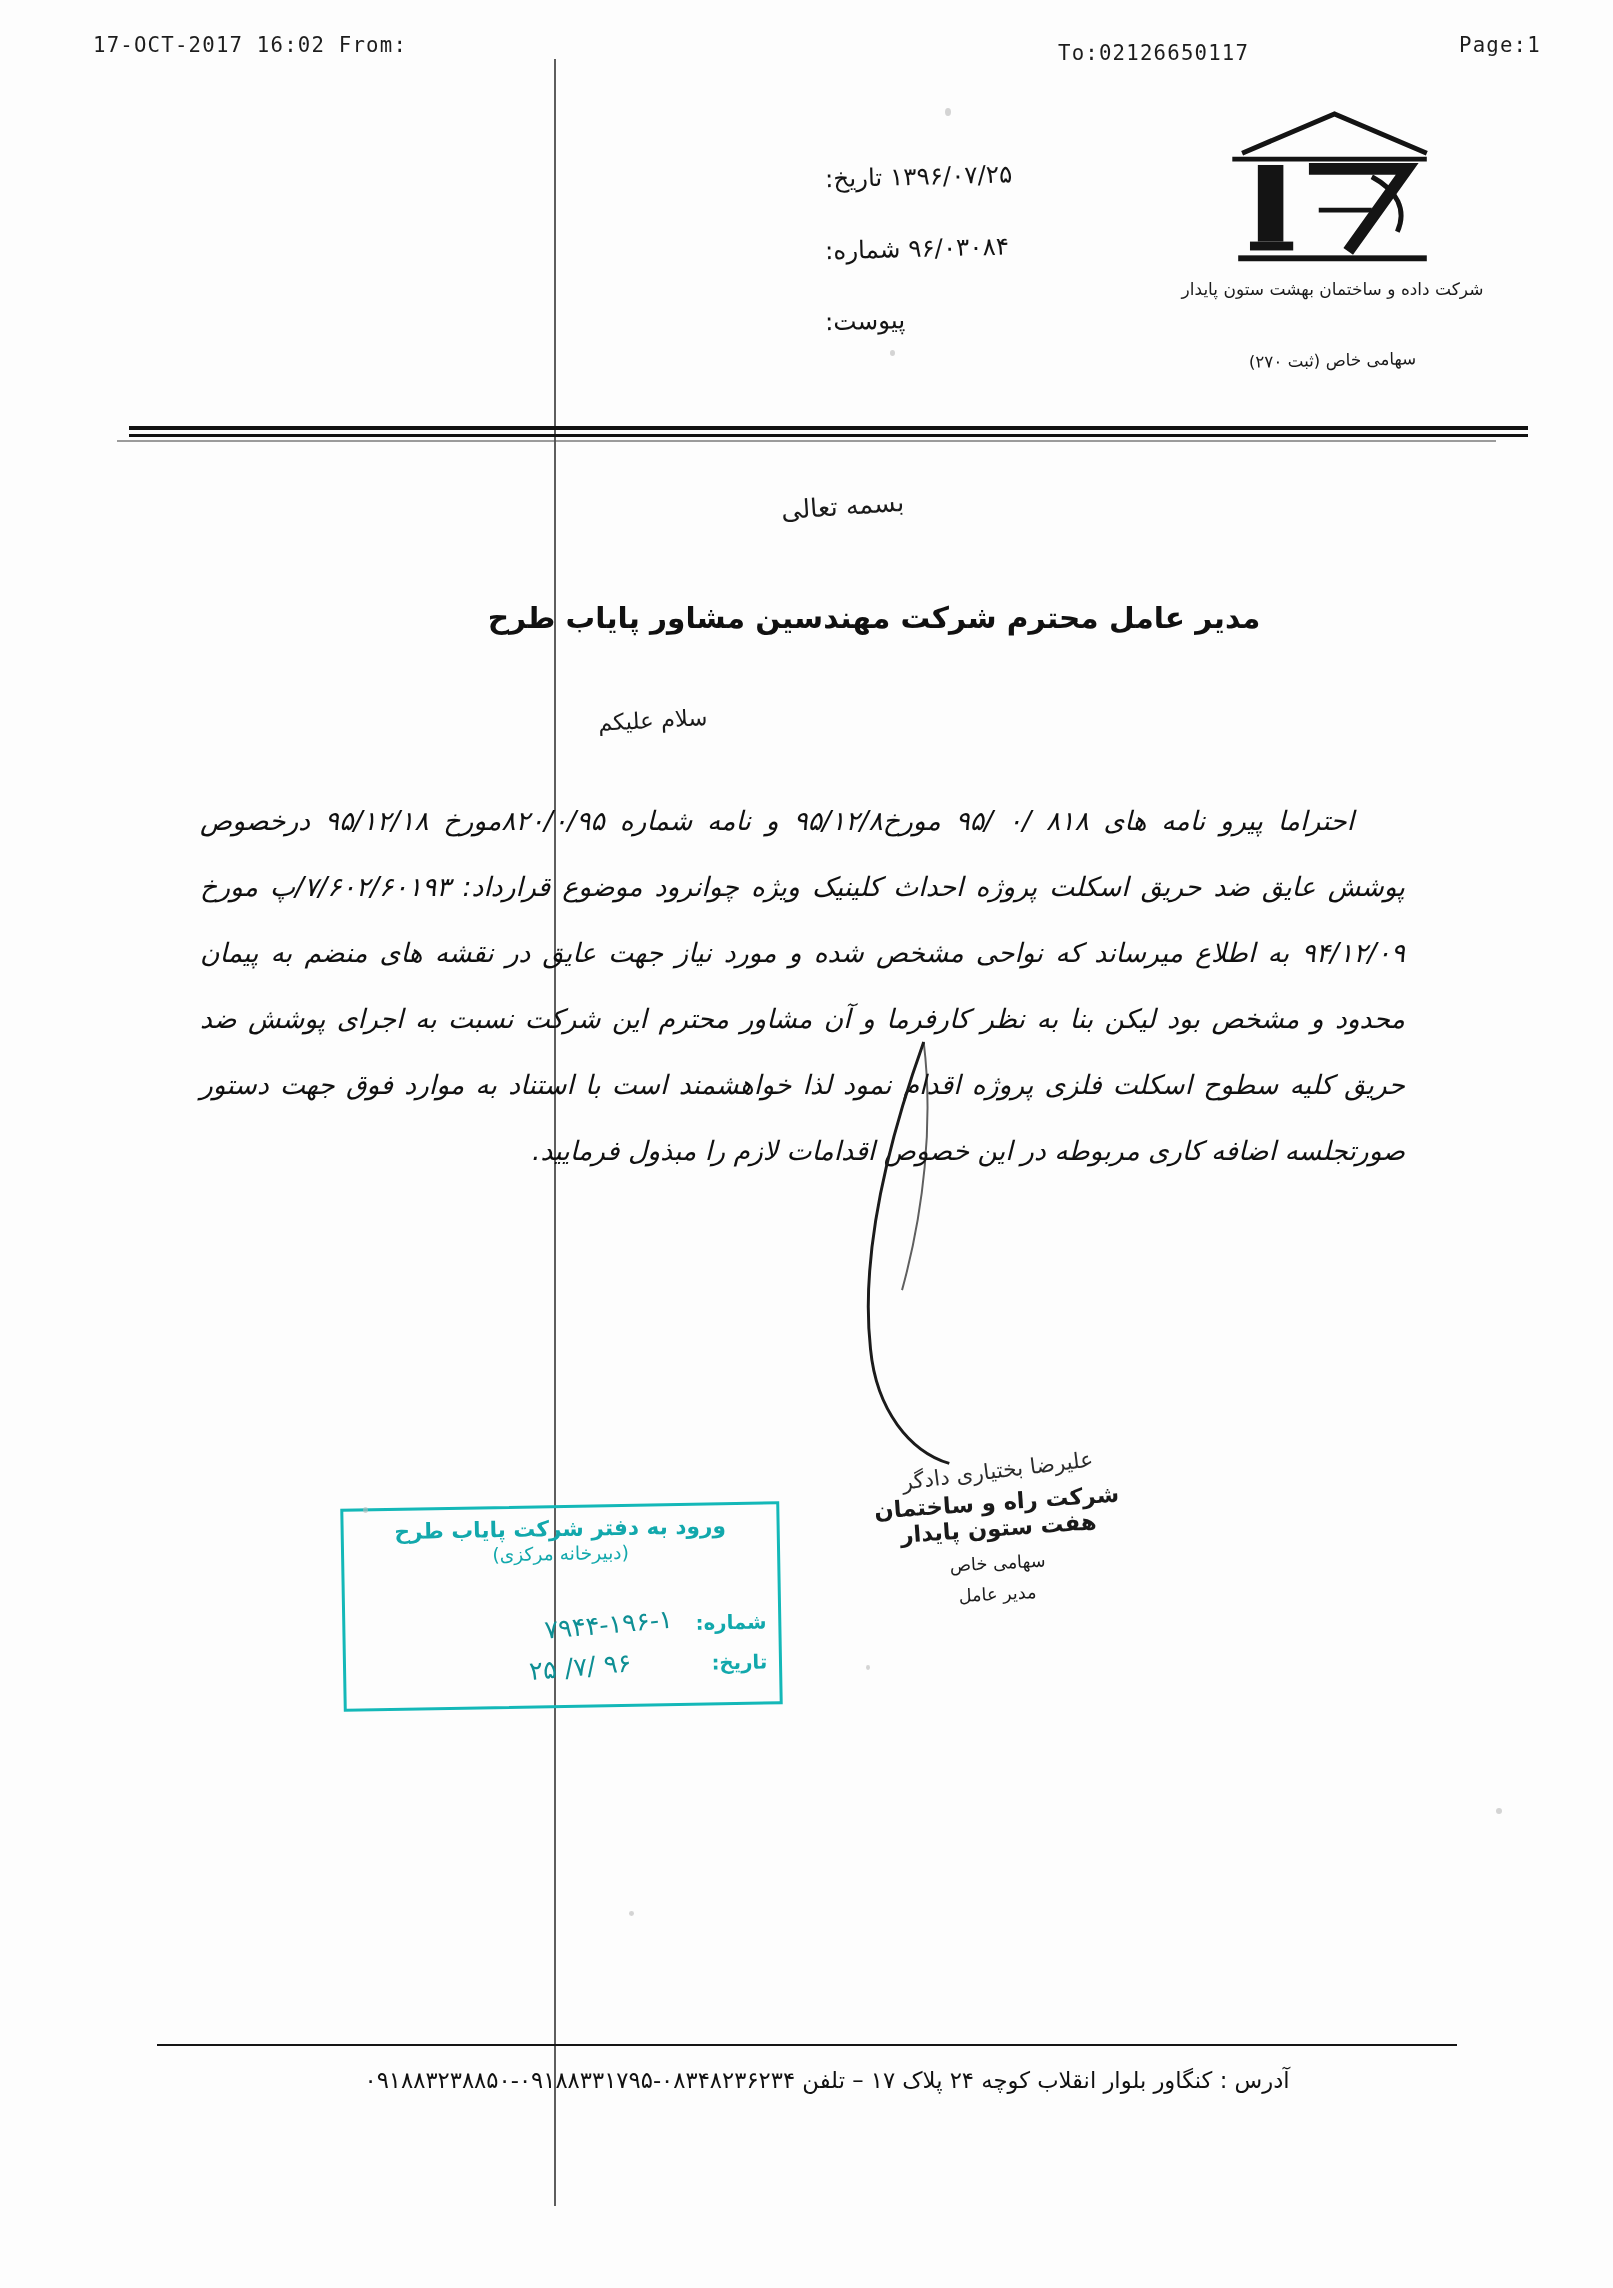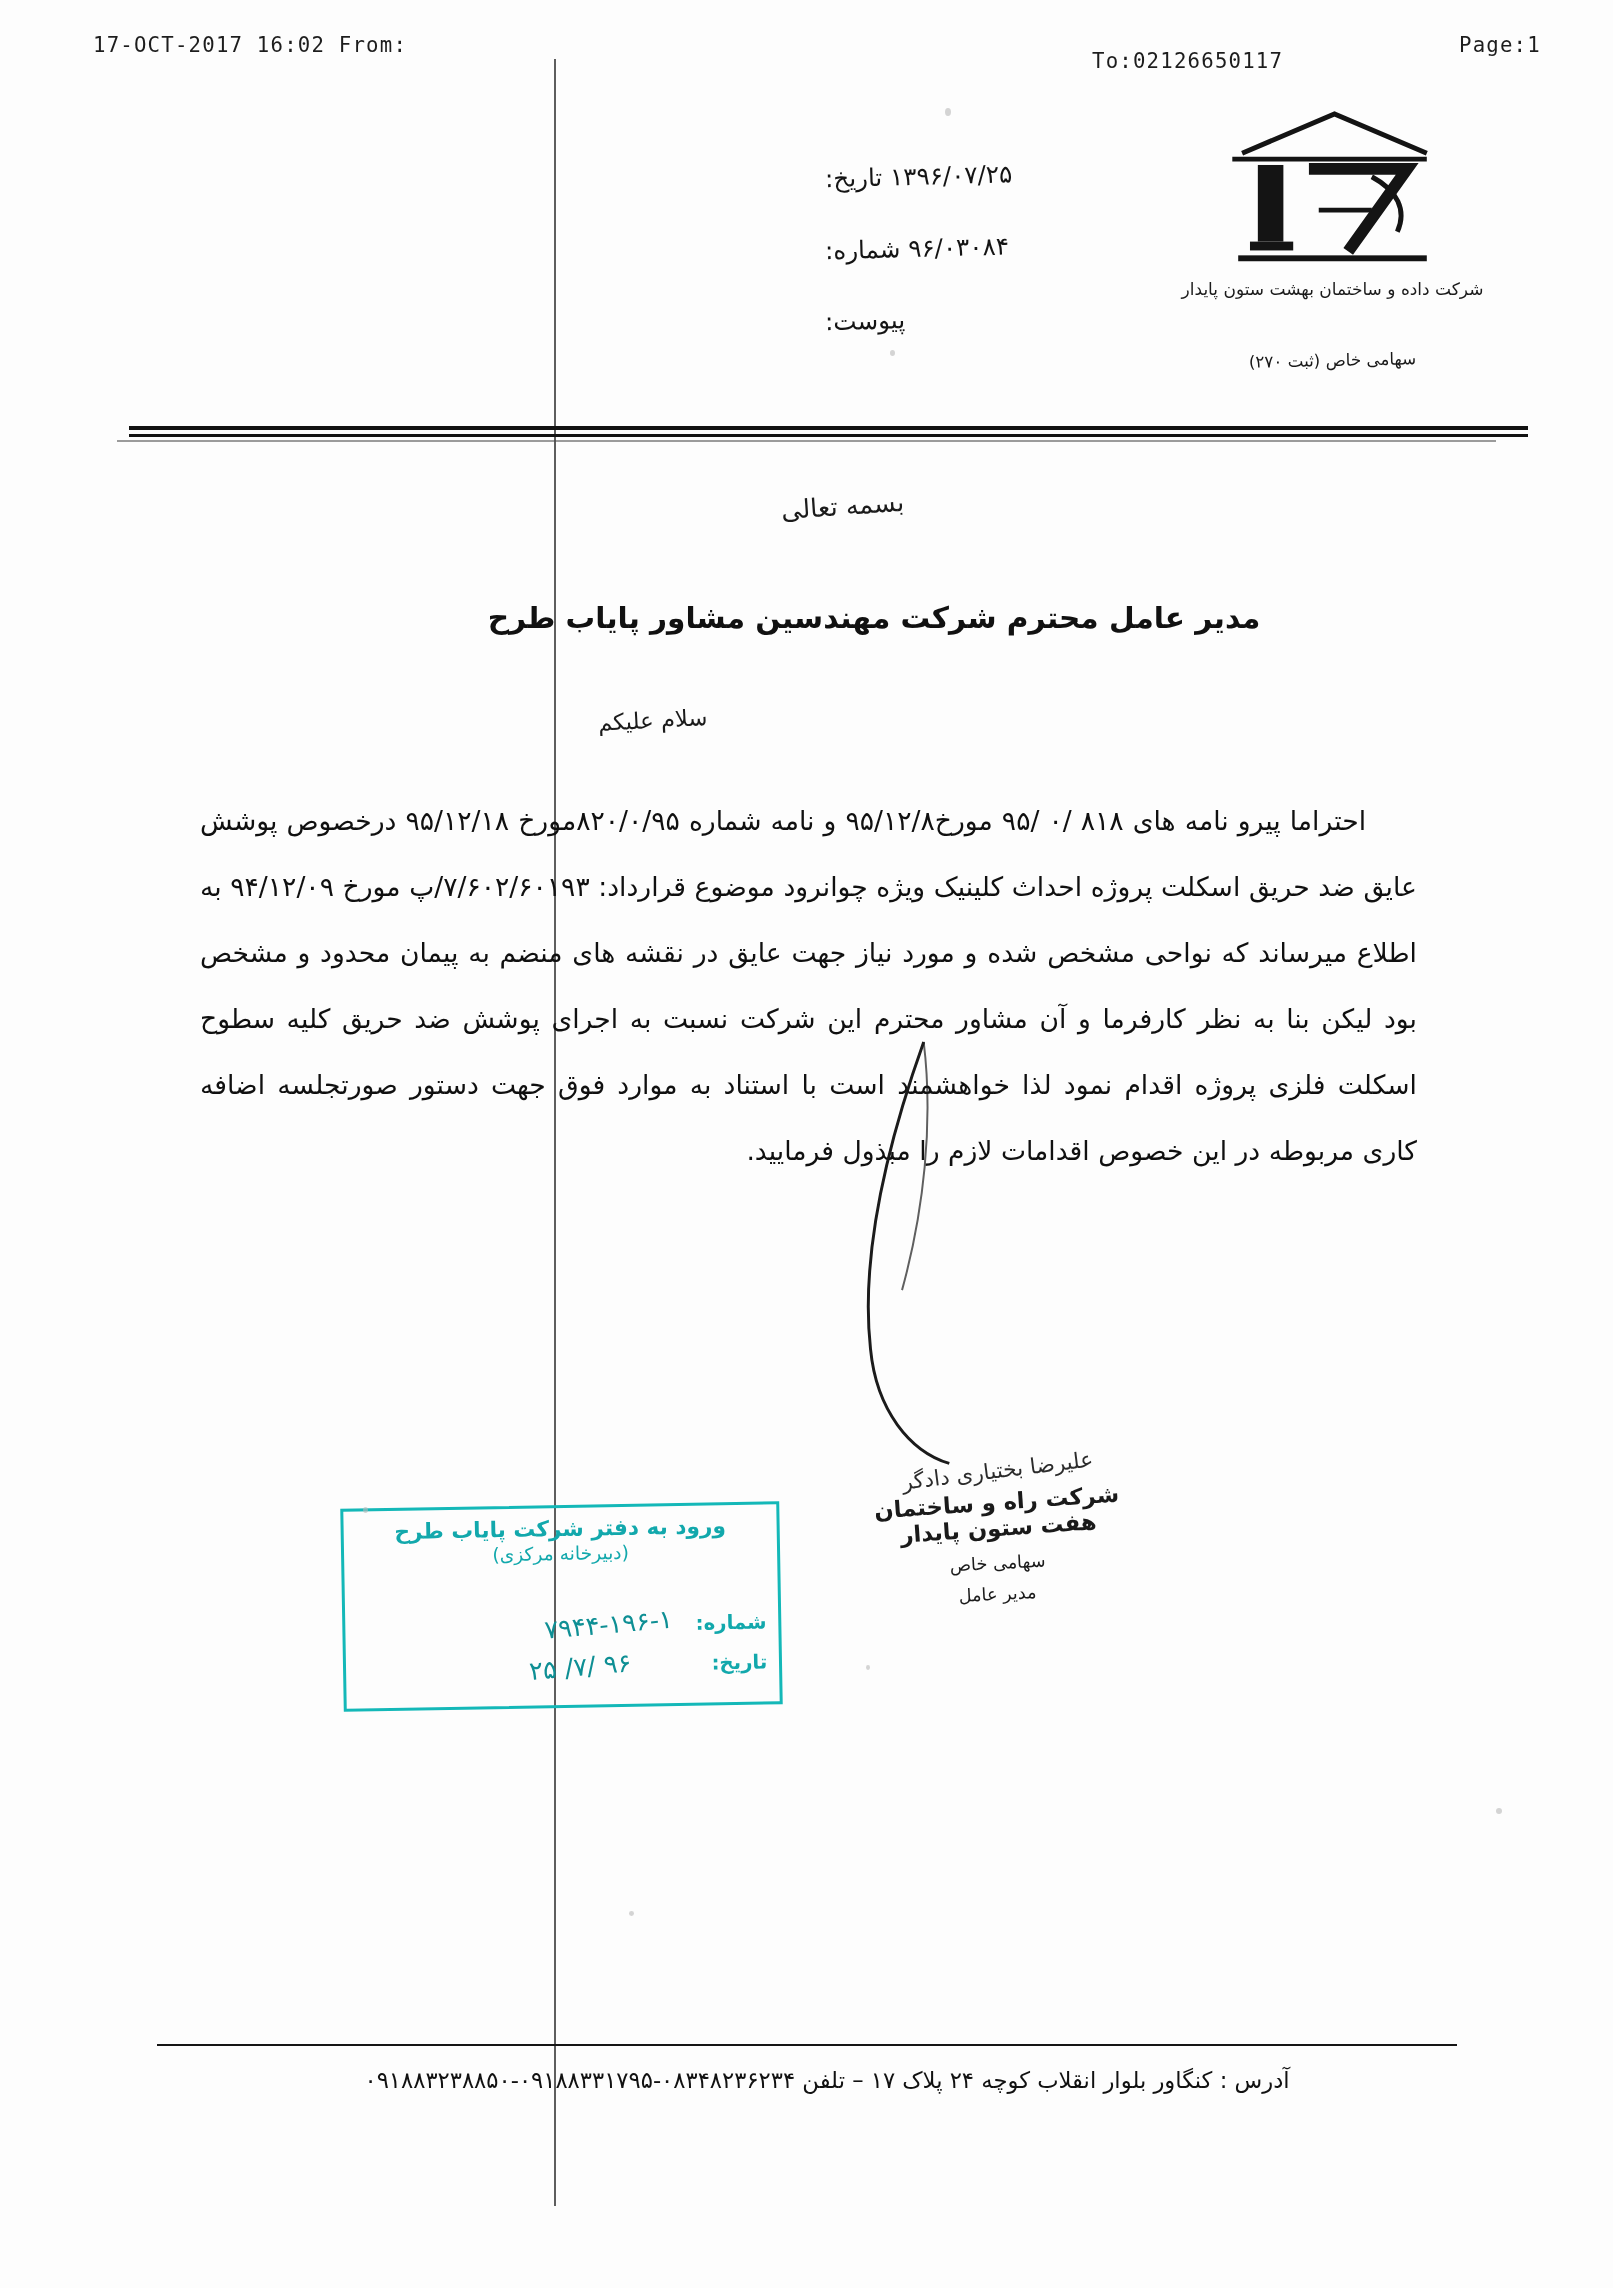--- a/index.html
+++ b/index.html
@@ -25,21 +25,21 @@
     left: 0;
     width: 100%;
     height: 29.6px;
     font-family: "DejaVu Sans Mono", monospace;
     font-size: 20.7px;
     letter-spacing: 1.2px;
     color: #1d1d1d;
     direction: ltr;
   }
   .fax-from  { position: absolute; left: 94px;  top: 0; }
-  .fax-to    { position: absolute; left: 1059px; top: 16px; margin-left: 34px; }
+  .fax-to    { position: absolute; left: 1059px; top: 8px; }
   .fax-page  { position: absolute; left: 1460px; top: 0; }
 
   
   .fold-v {
     position: absolute;
     top: 59px;
     left: 555px;
     width: 2px;
     height: 2147px;
     background: #3a3a3a;
@@ -152,21 +152,21 @@
     position: absolute;
     top: 788px;
     right: 192px;
     width: 1221px;
     direction: rtl;
     text-align: justify;
     font-size: 26.6px;
     line-height: 66px;
     color: #101010;
   }
-  .body-text p { margin: 0 4px 2px 0; }
+  .body-text p { margin: 0 16px 2px 0; font-style: italic; }
   .body-text p.first { text-indent: 51px; }
 
   
   .signature {
     position: absolute;
     top: 1458px;
     right: 453px;
     width: 325px;
     direction: rtl;
     text-align: center;

